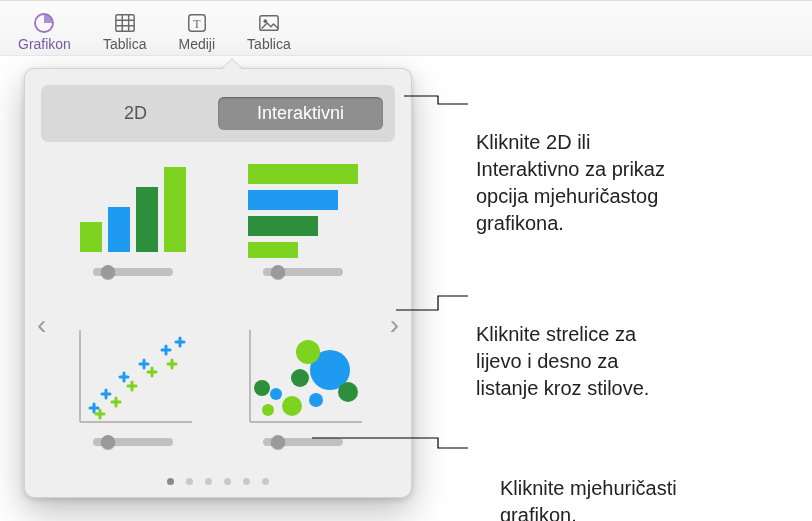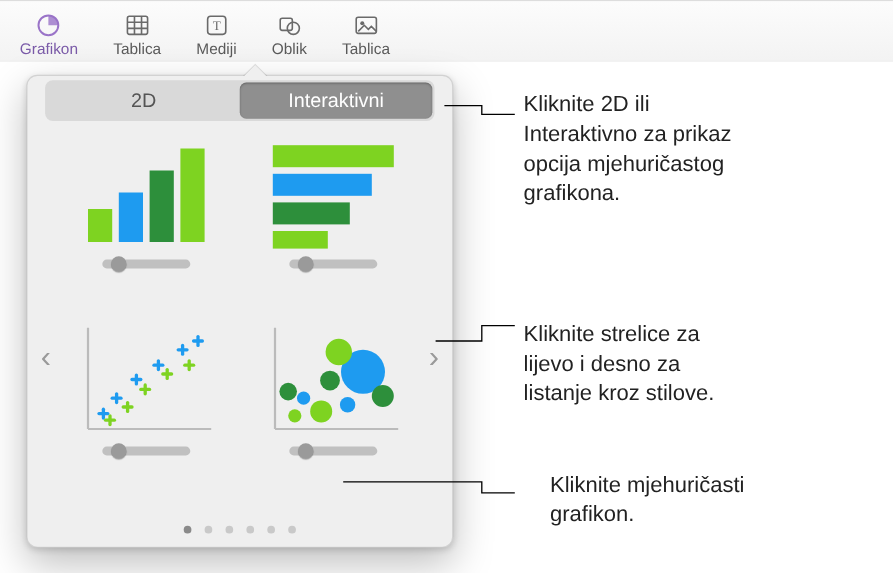--- a/index.html
+++ b/index.html
@@ -55,24 +55,24 @@
       top: -10px;
       left: 196px;
       width: 0; height: 0;
       border-left: 11px solid transparent;
       border-right: 11px solid transparent;
       border-bottom: 11px solid #efefef;
       filter: drop-shadow(0 -1px 0 rgba(0,0,0,0.15));
     }
     .segmented {
       display: flex;
-      margin: 4px 16px 10px 16px;
+      margin: 16px 16px 10px 16px;
       background: #d9d9d9;
       border-radius: 7px;
-      padding: 2px;
+      padding: 12px;
     }
     .segmented .seg {
       flex: 1;
       text-align: center;
       padding: 6px 0;
       font-size: 18px;
       color: #555;
       border-radius: 6px;
       cursor: pointer;
       position: relative;
@@ -149,20 +149,21 @@
       width: 7px; height: 7px; border-radius: 50%;
       background: #c9c9c9;
     }
     .dot.active { background: #8a8a8a; }
     .callout {
       position: absolute;
       font-size: 20px;
       color: #222;
       line-height: 1.35;
       white-space: pre-line;
+      margin-top: 47px;
     }
     .callout-line {
       position: absolute;
       stroke: #000; stroke-width: 1.2;
       fill: none;
     }
   </style>
 </head>
 <body>
 
@@ -189,29 +190,20 @@
     <span class="tool-label">Tablica</span>
   </div>
   <div class="tool">
     <span class="tool-icon">
       <svg viewBox="0 0 24 24" width="26" height="22">
           <rect x="3" y="3" width="18" height="18" rx="3" fill="none" stroke="currentColor" stroke-width="1.6"></rect>
           <text x="12" y="17" text-anchor="middle" font-size="13" font-family="serif" fill="currentColor">T</text>
         </svg>
     </span>
     <span class="tool-label">Mediji</span>
-  </div>
-  <div class="tool">
-    <span class="tool-icon">
-      <svg viewBox="0 0 24 24" width="26" height="22">
-          <rect x="3" y="5" width="12" height="12" rx="2" fill="none" stroke="currentColor" stroke-width="1.6"></rect>
-          <circle cx="16" cy="15" r="6" fill="none" stroke="currentColor" stroke-width="1.6"></circle>
-        </svg>
-    </span>
-    <span class="tool-label">Oblik</span>
   </div>
   <div class="tool">
     <span class="tool-icon">
       <svg viewBox="0 0 24 24" width="26" height="22">
           <rect x="2" y="4" width="20" height="16" rx="2" fill="none" stroke="currentColor" stroke-width="1.6"></rect>
           <circle cx="8" cy="10" r="2" fill="currentColor"></circle>
           <path d="M4 18 L10 12 L14 16 L17 13 L22 18" fill="none" stroke="currentColor" stroke-width="1.6"></path>
         </svg>
     </span>
     <span class="tool-label">Tablica</span>
@@ -328,17 +320,17 @@
 <svg class="callout-line" style="left:0;top:0" width="812" height="521">
   <path d="M404,96 L438,96 L438,104 L468,104"></path>
   <path d="M396,310 L438,310 L438,296 L468,296"></path>
   <path d="M312,438 L438,438 L438,448 L468,448"></path>
 </svg>
 
 <div class="callout" style="left:476px; top:82px">Kliknite 2D ili
 Interaktivno za prikaz
 opcija mjehuričastog
 grafikona.</div>
-<div class="callout" style="left:476px; top:291px">Kliknite strelice za
+<div class="callout" style="left:476px; top:274px">Kliknite strelice za
 lijevo i desno za
 listanje kroz stilove.</div>
 <div class="callout" style="left:500px; top:428px">Kliknite mjehuričasti
 grafikon.</div>
 
 </body></html>

